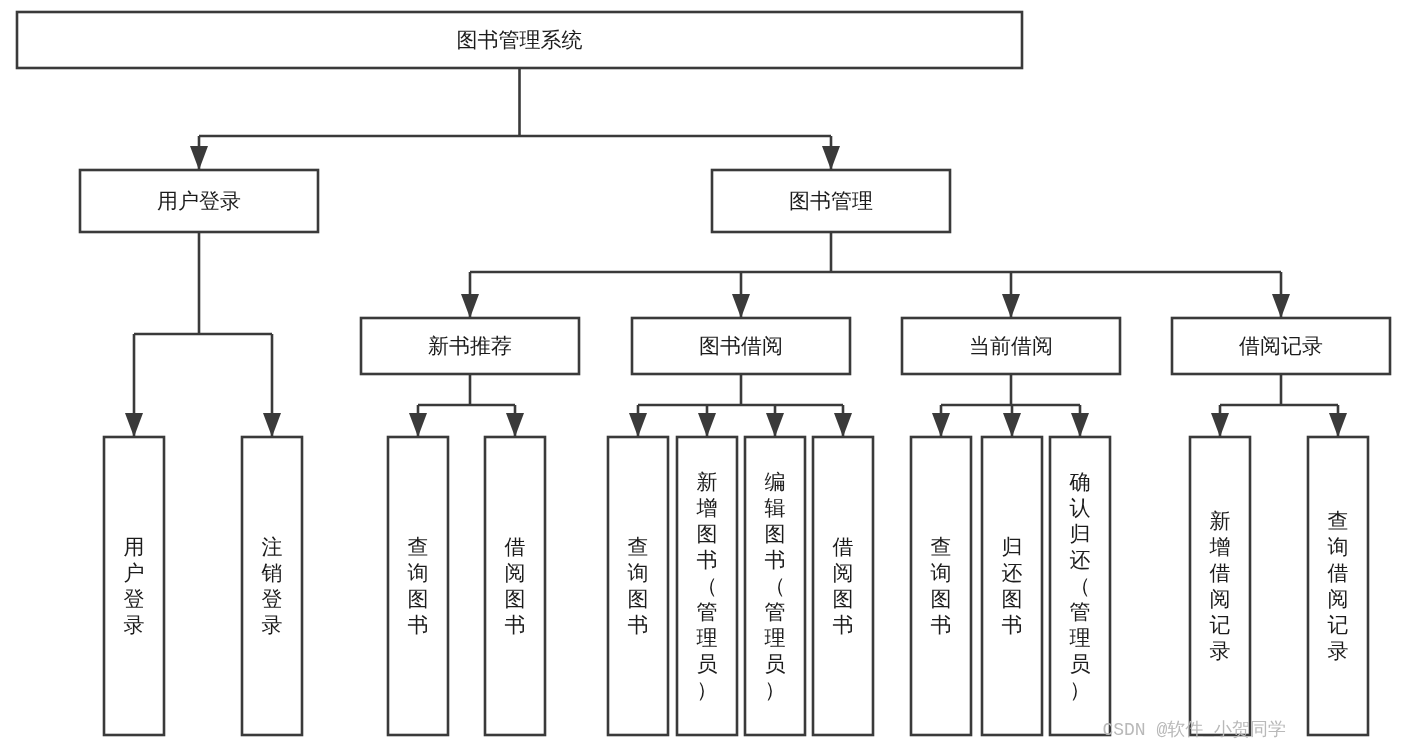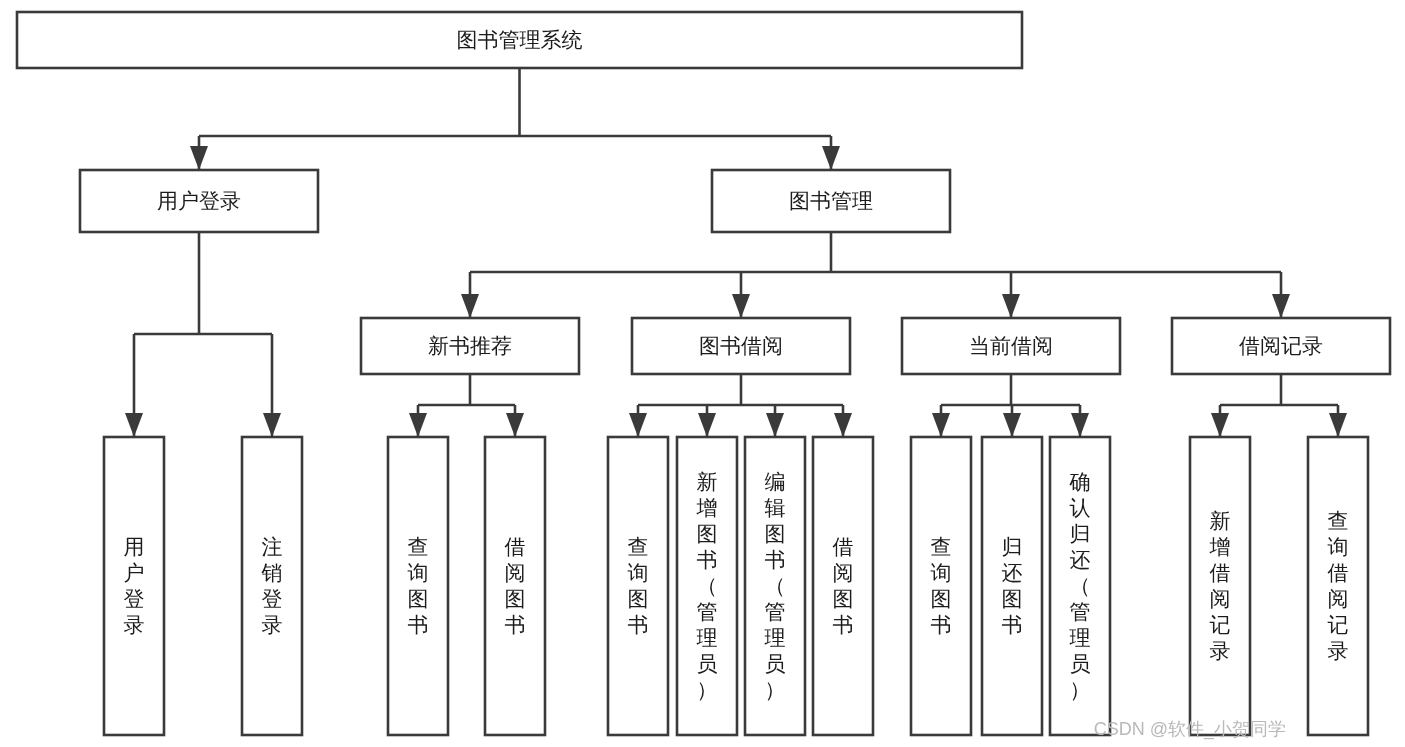--- a/index.html
+++ b/index.html
@@ -46,21 +46,21 @@
   .node-label-vert {
     font-family: "Liberation Sans", "DejaVu Sans", sans-serif;
     font-size: 21px;
     fill: #1c1c1c;
     text-anchor: middle;
   }
   .watermark {
     position: absolute;
     right: 10px;
     bottom: 6px;
-    font-family: Liberation Sans, sans-serif;
+    font-family: Liberation Mono, monospace;
     font-size: 18px;
     color: #b9b9b9;
     white-space: nowrap;
     pointer-events: none;
   }
 </style>
 </head>
 <body>
 
 <div id="diagram-root">

